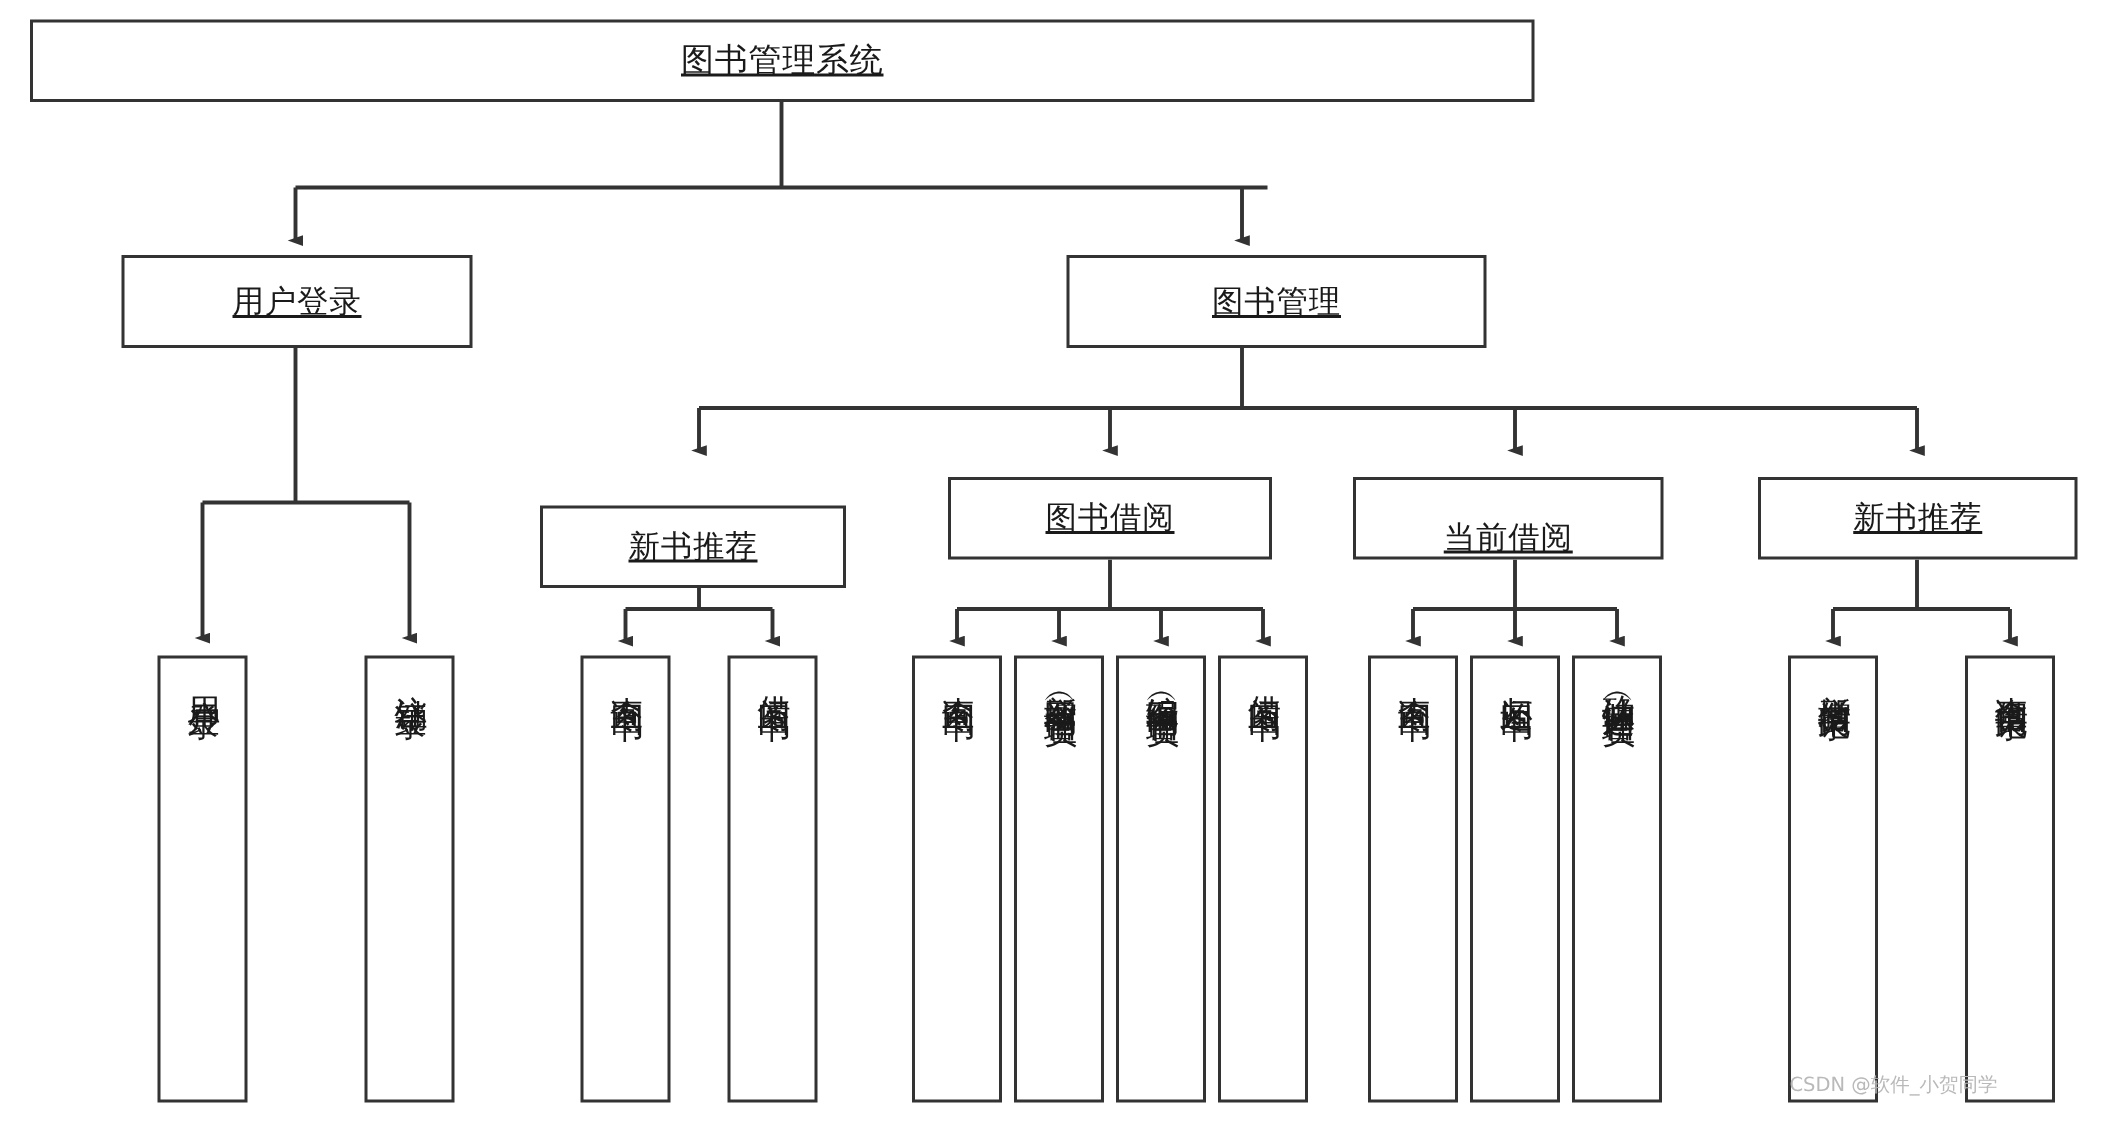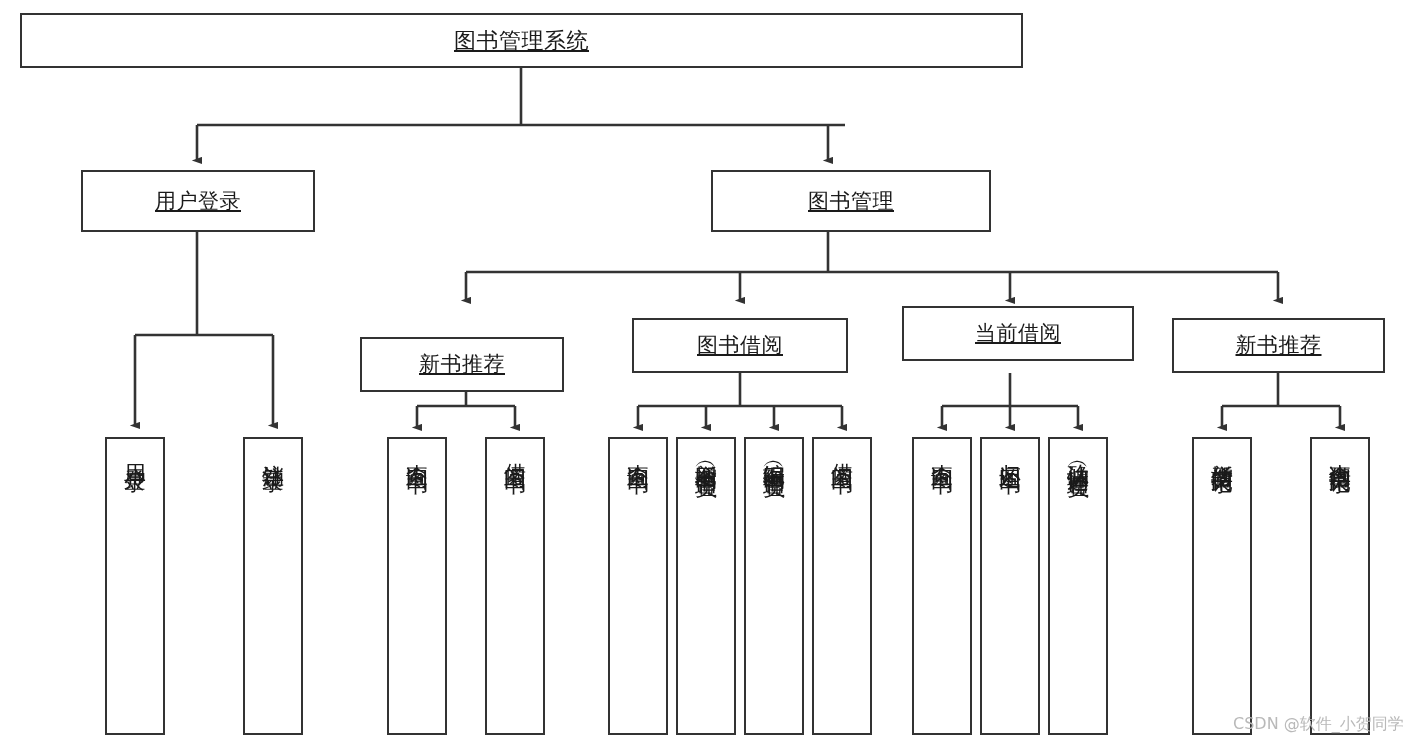--- a/index.html
+++ b/index.html
@@ -62,25 +62,24 @@
     font-size: 22px;
     line-height: 1.0;
     letter-spacing: 3px;
     white-space: nowrap;
   }
   .node.vert.tall .node-label {
     letter-spacing: 2px;
   }
   .watermark {
     position: absolute;
-    font-size: 16px;
+    font-size: 13px;
     color: #b9b9b9;
     white-space: nowrap;
     user-select: none;
-    padding-left: 40px;
   }
 </style>
 </head>
 <body>
 
 <div id="diagram-canvas">
 
   <svg id="edge-layer" viewBox="0 0 1405 747" width="1405" height="747">
     <defs>
       <marker id="arrowhead" markerWidth="10" markerHeight="11" refX="3.2" refY="5.2" orient="auto" markerUnits="userSpaceOnUse">
@@ -144,21 +143,21 @@
   </div>
 
   <div class="node horiz" style="left:360px; top:337px; width:204px; height:55px;">
     <span class="node-label">新书推荐</span>
   </div>
 
   <div class="node horiz" style="left:632px; top:318px; width:216px; height:55px;">
     <span class="node-label">图书借阅</span>
   </div>
 
-  <div class="node horiz" style="left:902px; top:306px; width:232px; height:55px;">
+  <div class="node horiz" style="left:902px; top:318px; width:207px; height:55px;align-items:flex-end;">
     <span class="node-label">当前借阅</span>
   </div>
 
   <div class="node horiz" style="left:1172px; top:318px; width:213px; height:55px;">
     <span class="node-label">新书推荐</span>
   </div>
 
   <div class="node vert" style="left:105px; top:437px; width:60px; height:298px;">
     <span class="node-label">用户登录</span>
   </div>

